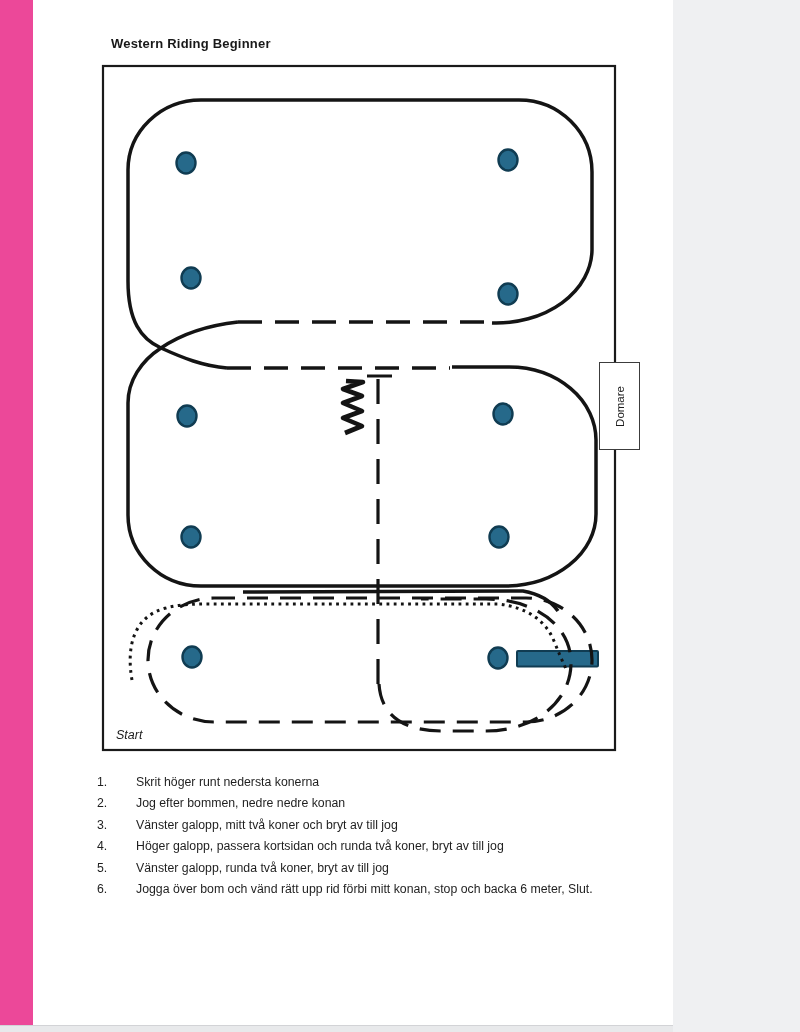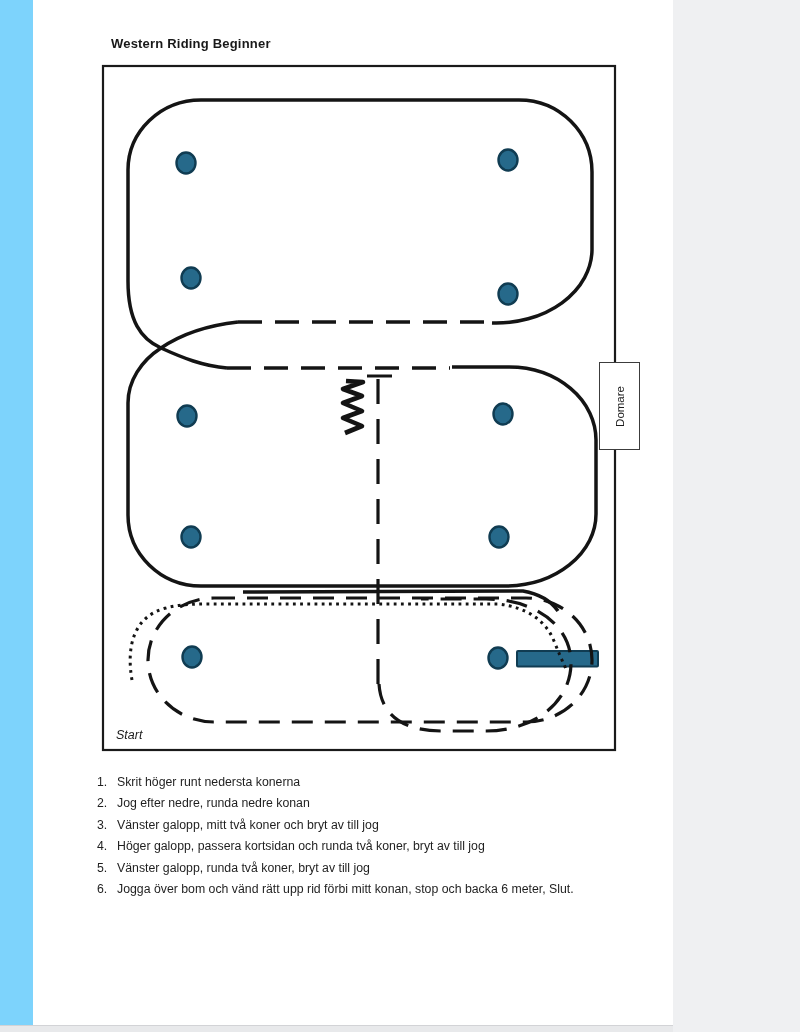--- a/index.html
+++ b/index.html
@@ -1,18 +1,18 @@
 <!DOCTYPE html>
 <html><head>
 <meta charset="utf-8">
 <style>
   html,body{margin:0;padding:0;background:#eff0f2;}
   .screen{
     position:relative;width:673px;height:1032px;overflow:hidden;
-    background:#7dd3fc;font-family:"Liberation Sans",sans-serif;
+    background:#ec4899;font-family:"Liberation Sans",sans-serif;
   }
   .page{
     position:absolute;left:33px;top:0;width:735px;height:1025px;
     background:#ffffff;
   }
   .bottom-strip{
     position:absolute;left:0;top:1025px;width:800px;height:7px;
     background:#e8e9eb;border-top:1px solid #d2d3d6;box-sizing:border-box;
   }
   .doc-title{
@@ -32,21 +32,21 @@
   .start-label{
     position:absolute;left:116px;top:728px;
     font-size:12.5px;color:#1c1c1c;font-style:italic;
   }
   .instructions{
     position:absolute;left:97px;top:772px;width:620px;
     font-size:12.3px;color:#1f1f1f;
   }
   .instr-row{display:flex;line-height:21.4px;}
   .instr-num{width:20px;flex:0 0 20px;}
-  .instr-text{flex:1;}
+  .instr-text{flex:1;margin-left:19px;}
 </style>
 </head>
 <body>
 
 <div class="screen">
   <div class="page">
     <div class="doc-title">Western Riding Beginner</div>
   </div>
 
   <svg id="pattern-svg" class="pattern" width="800" height="1032" viewBox="0 0 800 1032">
@@ -81,21 +81,21 @@
 
   <div class="start-label">Start</div>
 
   <div class="instructions" id="instruction-list">
       <div class="instr-row">
         <span class="instr-num">1.</span>
         <span class="instr-text">Skrit höger runt nedersta konerna</span>
       </div>
       <div class="instr-row">
         <span class="instr-num">2.</span>
-        <span class="instr-text">Jog efter nedre, runda nedre konan</span>
+        <span class="instr-text">Jog efter bommen, nedre nedre konan</span>
       </div>
       <div class="instr-row">
         <span class="instr-num">3.</span>
         <span class="instr-text">Vänster galopp, mitt två koner och bryt av till jog</span>
       </div>
       <div class="instr-row">
         <span class="instr-num">4.</span>
         <span class="instr-text">Höger galopp, passera kortsidan och runda två koner, bryt av till jog</span>
       </div>
       <div class="instr-row">

